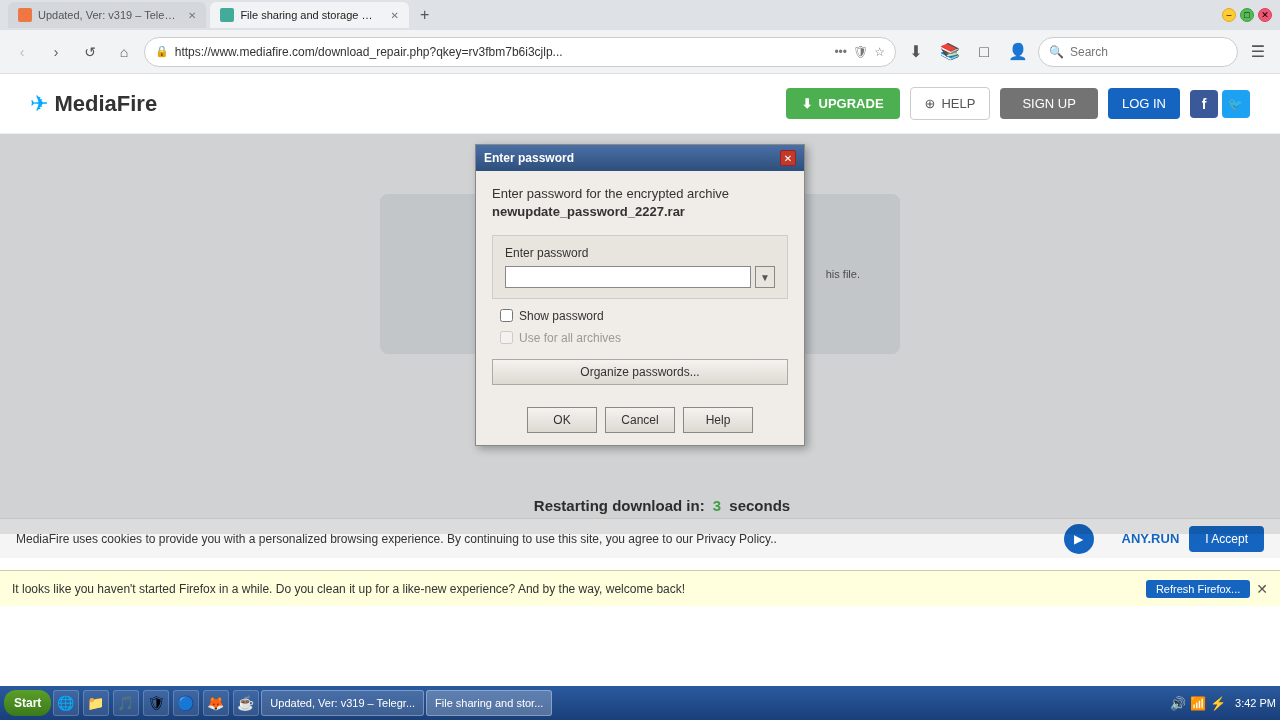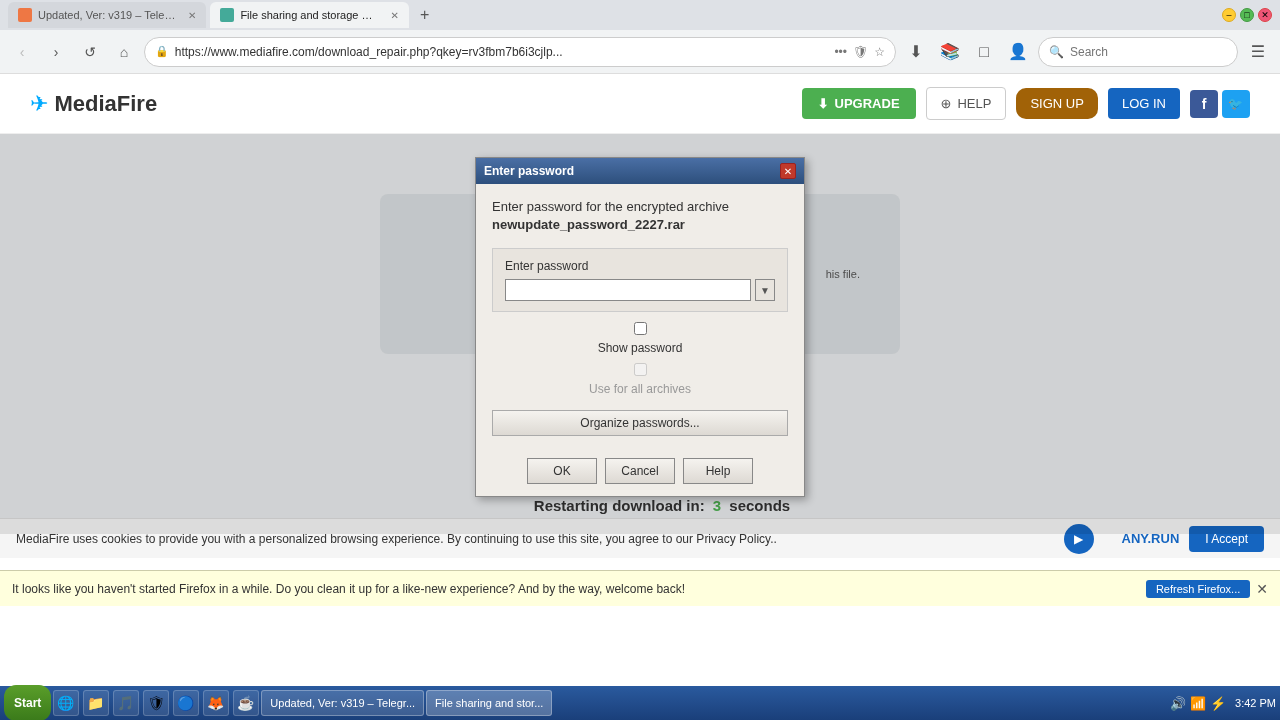--- a/index.html
+++ b/index.html
@@ -30,77 +30,77 @@
     
     .page-content { background: #fff; height: calc(720px - 74px - 30px - 50px); position: relative; overflow: hidden; }
 
     
     .mf-header { background: #fff; height: 60px; display: flex; align-items: center; justify-content: space-between; padding: 0 30px; border-bottom: 1px solid #eee; }
     .mf-logo { display: flex; align-items: center; gap: 6px; }
     .mf-logo-text { font-size: 20px; font-weight: bold; color: #333; }
     .mf-header-right { display: flex; align-items: center; gap: 10px; }
     .btn-upgrade { background: #4caf50; color: #fff; border: none; padding: 8px 16px; border-radius: 4px; font-size: 13px; cursor: pointer; display: flex; align-items: center; gap: 6px; font-weight: bold; }
     .btn-help { background: #fff; color: #555; border: 1px solid #ccc; padding: 8px 14px; border-radius: 4px; font-size: 13px; cursor: pointer; display: flex; align-items: center; gap: 6px; }
-    .btn-signup { background: #a16207; color: #fff; border: none; padding: 8px 14px; border-radius: 10px; font-size: 13px; cursor: pointer; }
+    .btn-signup { background: #737373; color: #fff; border: none; padding: 8px 22px; border-radius: 4px; font-size: 13px; cursor: pointer; }
     .btn-login { background: #1565c0; color: #fff; border: none; padding: 8px 14px; border-radius: 4px; font-size: 13px; cursor: pointer; }
     .social-icons { display: flex; gap: 4px; }
     .fb-icon { background: #3b5998; color: #fff; width: 28px; height: 28px; border-radius: 4px; display: flex; align-items: center; justify-content: center; font-size: 14px; font-weight: bold; cursor: pointer; }
     .tw-icon { background: #1da1f2; color: #fff; width: 28px; height: 28px; border-radius: 4px; display: flex; align-items: center; justify-content: center; font-size: 12px; cursor: pointer; }
 
     
     .page-body { background: #e8eaec; min-height: 400px; display: flex; align-items: flex-start; justify-content: center; padding: 40px 20px; position: relative; }
 
     
     .download-area { background: #d9dde0; border-radius: 8px; width: 520px; height: 160px; display: flex; align-items: center; justify-content: center; position: relative; margin-top: 20px; }
     .download-circle { width: 80px; height: 80px; border-radius: 50%; background: #c5c8cc; display: flex; align-items: center; justify-content: center; position: relative; }
     .download-arrow { font-size: 28px; color: #888; }
     .refresh-badge { position: absolute; bottom: 2px; right: 2px; width: 22px; height: 22px; border-radius: 50%; background: #4caf50; display: flex; align-items: center; justify-content: center; color: #fff; font-size: 12px; }
 
     
     .restart-text { position: absolute; bottom: 20px; left: 50%; transform: translateX(-50%); font-size: 15px; font-weight: bold; color: #333; white-space: nowrap; padding-left: 44px; }
 
     
-    .dialog-overlay { position: absolute; top: 0; left: 0; right: 0; bottom: 0; background: rgba(0,0,0,0.1); display: flex; align-items: flex-start; justify-content: center; padding-top: 23px; z-index: 100; }
+    .dialog-overlay { position: absolute; top: 0; left: 0; right: 0; bottom: 0; background: rgba(0,0,0,0.1); display: flex; align-items: flex-start; justify-content: center; padding-top: 10px; z-index: 100; }
 
     .dialog { background: #f0ede8; border: 1px solid #888; box-shadow: 3px 3px 8px rgba(0,0,0,0.3); width: 330px; font-size: 13px; }
     .dialog-titlebar { background: linear-gradient(to bottom, #4a6fa5, #2d4f7c); color: #fff; padding: 5px 8px; display: flex; align-items: center; justify-content: space-between; height: 26px; }
     .dialog-title { font-size: 12px; font-weight: bold; }
     .dialog-close-btn { width: 16px; height: 16px; background: #c0392b; border: 1px solid #922; border-radius: 2px; color: #fff; font-size: 10px; display: flex; align-items: center; justify-content: center; cursor: pointer; }
 
     .dialog-body { padding: 14px 16px; }
     .dialog-message { text-align: left; color: #333; margin-bottom: 14px; line-height: 1.4; }
 
     .dialog-section { background: #e8e4de; border: 1px solid #ccc; padding: 10px 12px; margin-bottom: 10px; }
     .dialog-section-label { font-size: 12px; color: #333; margin-bottom: 6px; }
     .password-input-row { display: flex; align-items: center; gap: 4px; }
     .password-input { flex: 1; height: 22px; border: 1px solid #888; padding: 0 4px; font-size: 12px; background: #fff; }
     .dropdown-arrow { width: 20px; height: 22px; border: 1px solid #888; background: #e8e4de; display: flex; align-items: center; justify-content: center; font-size: 10px; color: #555; cursor: pointer; }
 
-    .checkbox-row { display: flex; align-items: center; gap: 6px; margin: 8px 8px; font-size: 12px; color: #333; flex-direction: column; }
+    .checkbox-row { display: flex; align-items: flex-start; gap: 6px; margin: 8px 8px; font-size: 12px; color: #333; }
     .checkbox-row input[type="checkbox"] { width: 13px; height: 13px; }
     .checkbox-row.disabled { color: #999; }
 
     .organize-btn { width: 100%; height: 26px; background: linear-gradient(to bottom, #f5f3ef, #ddd9d3); border: 1px solid #aaa; font-size: 12px; cursor: pointer; color: #333; margin-top: 6px; }
 
     .dialog-footer { padding: 8px 16px 12px; display: flex; align-items: center; justify-content: center; gap: 8px; background: #f0ede8; }
     .dialog-btn { min-width: 70px; height: 26px; border: 1px solid #888; background: linear-gradient(to bottom, #f5f3ef, #ddd9d3); font-size: 12px; cursor: pointer; color: #333; padding: 0 12px; }
 
     
     .cookie-bar { background: #f5f5f5; border-top: 1px solid #ddd; padding: 8px 16px; font-size: 12px; color: #333; display: flex; align-items: center; justify-content: space-between; height: 40px; }
     .accept-btn { background: #1565c0; color: #fff; border: none; padding: 6px 16px; font-size: 12px; cursor: pointer; border-radius: 4px; }
 
     
     .firefox-bar { background: #ffd; border-top: 1px solid #cca; padding: 6px 12px; font-size: 12px; color: #333; display: flex; align-items: center; justify-content: space-between; height: 36px; }
     .refresh-ff-btn { background: #1565c0; color: #fff; border: none; padding: 3px 10px; font-size: 11px; cursor: pointer; border-radius: 3px; }
     .ff-close-btn { color: #555; font-size: 14px; cursor: pointer; margin-left: 6px; }
 
     
     .taskbar { background: linear-gradient(to bottom, #2a5a9e, #1a3f7a); height: 34px; display: flex; align-items: center; justify-content: space-between; padding: 0 4px; position: absolute; bottom: 0; left: 0; right: 0; z-index: 200; }
     .taskbar-left { display: flex; align-items: center; gap: 2px; }
-    .start-btn { background: linear-gradient(to bottom, #5a9e2a, #3a7a1a); color: #fff; border: none; padding: 3px 10px; border-radius: 12px; font-size: 12px; font-weight: bold; cursor: pointer; height: 36px; }
+    .start-btn { background: linear-gradient(to bottom, #5a9e2a, #3a7a1a); color: #fff; border: none; padding: 3px 10px; border-radius: 12px; font-size: 12px; font-weight: bold; cursor: pointer; height: 26px; }
     .taskbar-icons { display: flex; gap: 4px; }
     .taskbar-icon { width: 26px; height: 26px; border-radius: 3px; background: rgba(255,255,255,0.1); display: flex; align-items: center; justify-content: center; font-size: 14px; cursor: pointer; border: 1px solid rgba(255,255,255,0.2); }
     .taskbar-app { background: rgba(255,255,255,0.15); border: 1px solid rgba(255,255,255,0.3); border-radius: 3px; padding: 2px 8px; color: #fff; font-size: 11px; height: 26px; display: flex; align-items: center; cursor: pointer; }
     .taskbar-right { display: flex; align-items: center; gap: 8px; color: #fff; font-size: 11px; }
     .sys-tray { display: flex; gap: 4px; }
     .tray-icon { color: #ddd; font-size: 13px; }
     .clock { color: #fff; font-size: 11px; text-align: right; }
   </style>
 </head>
 <body>

